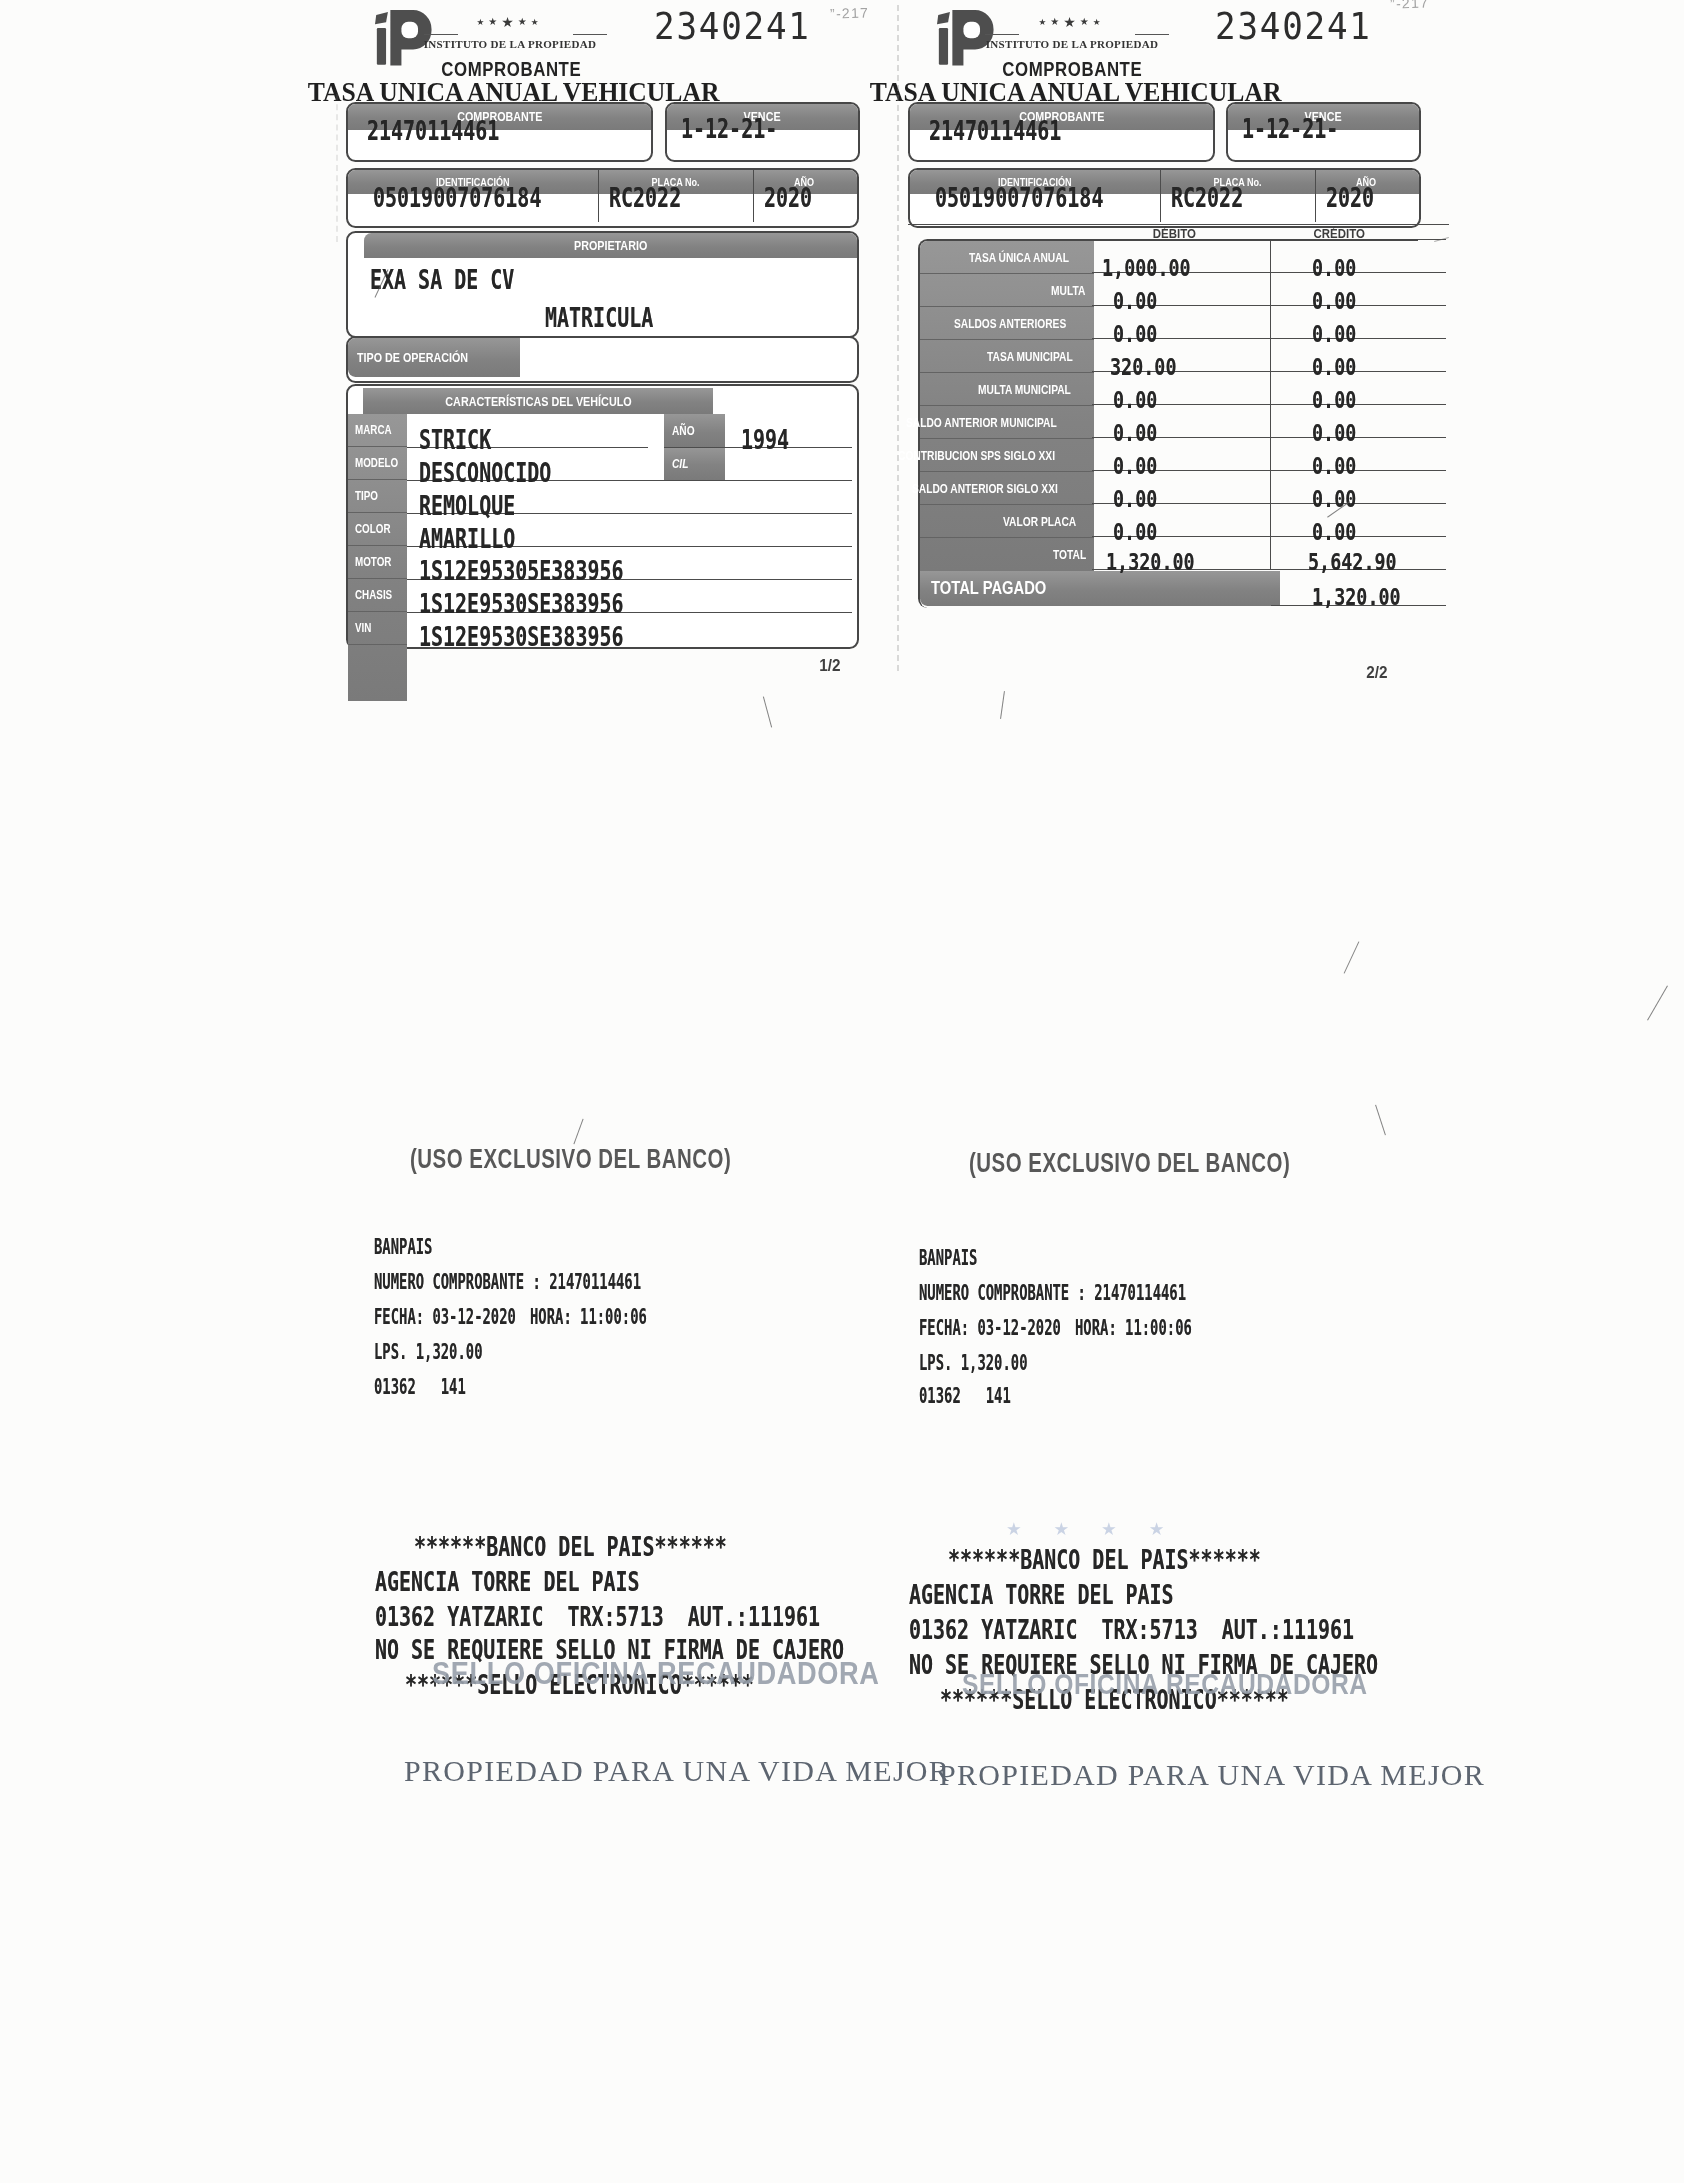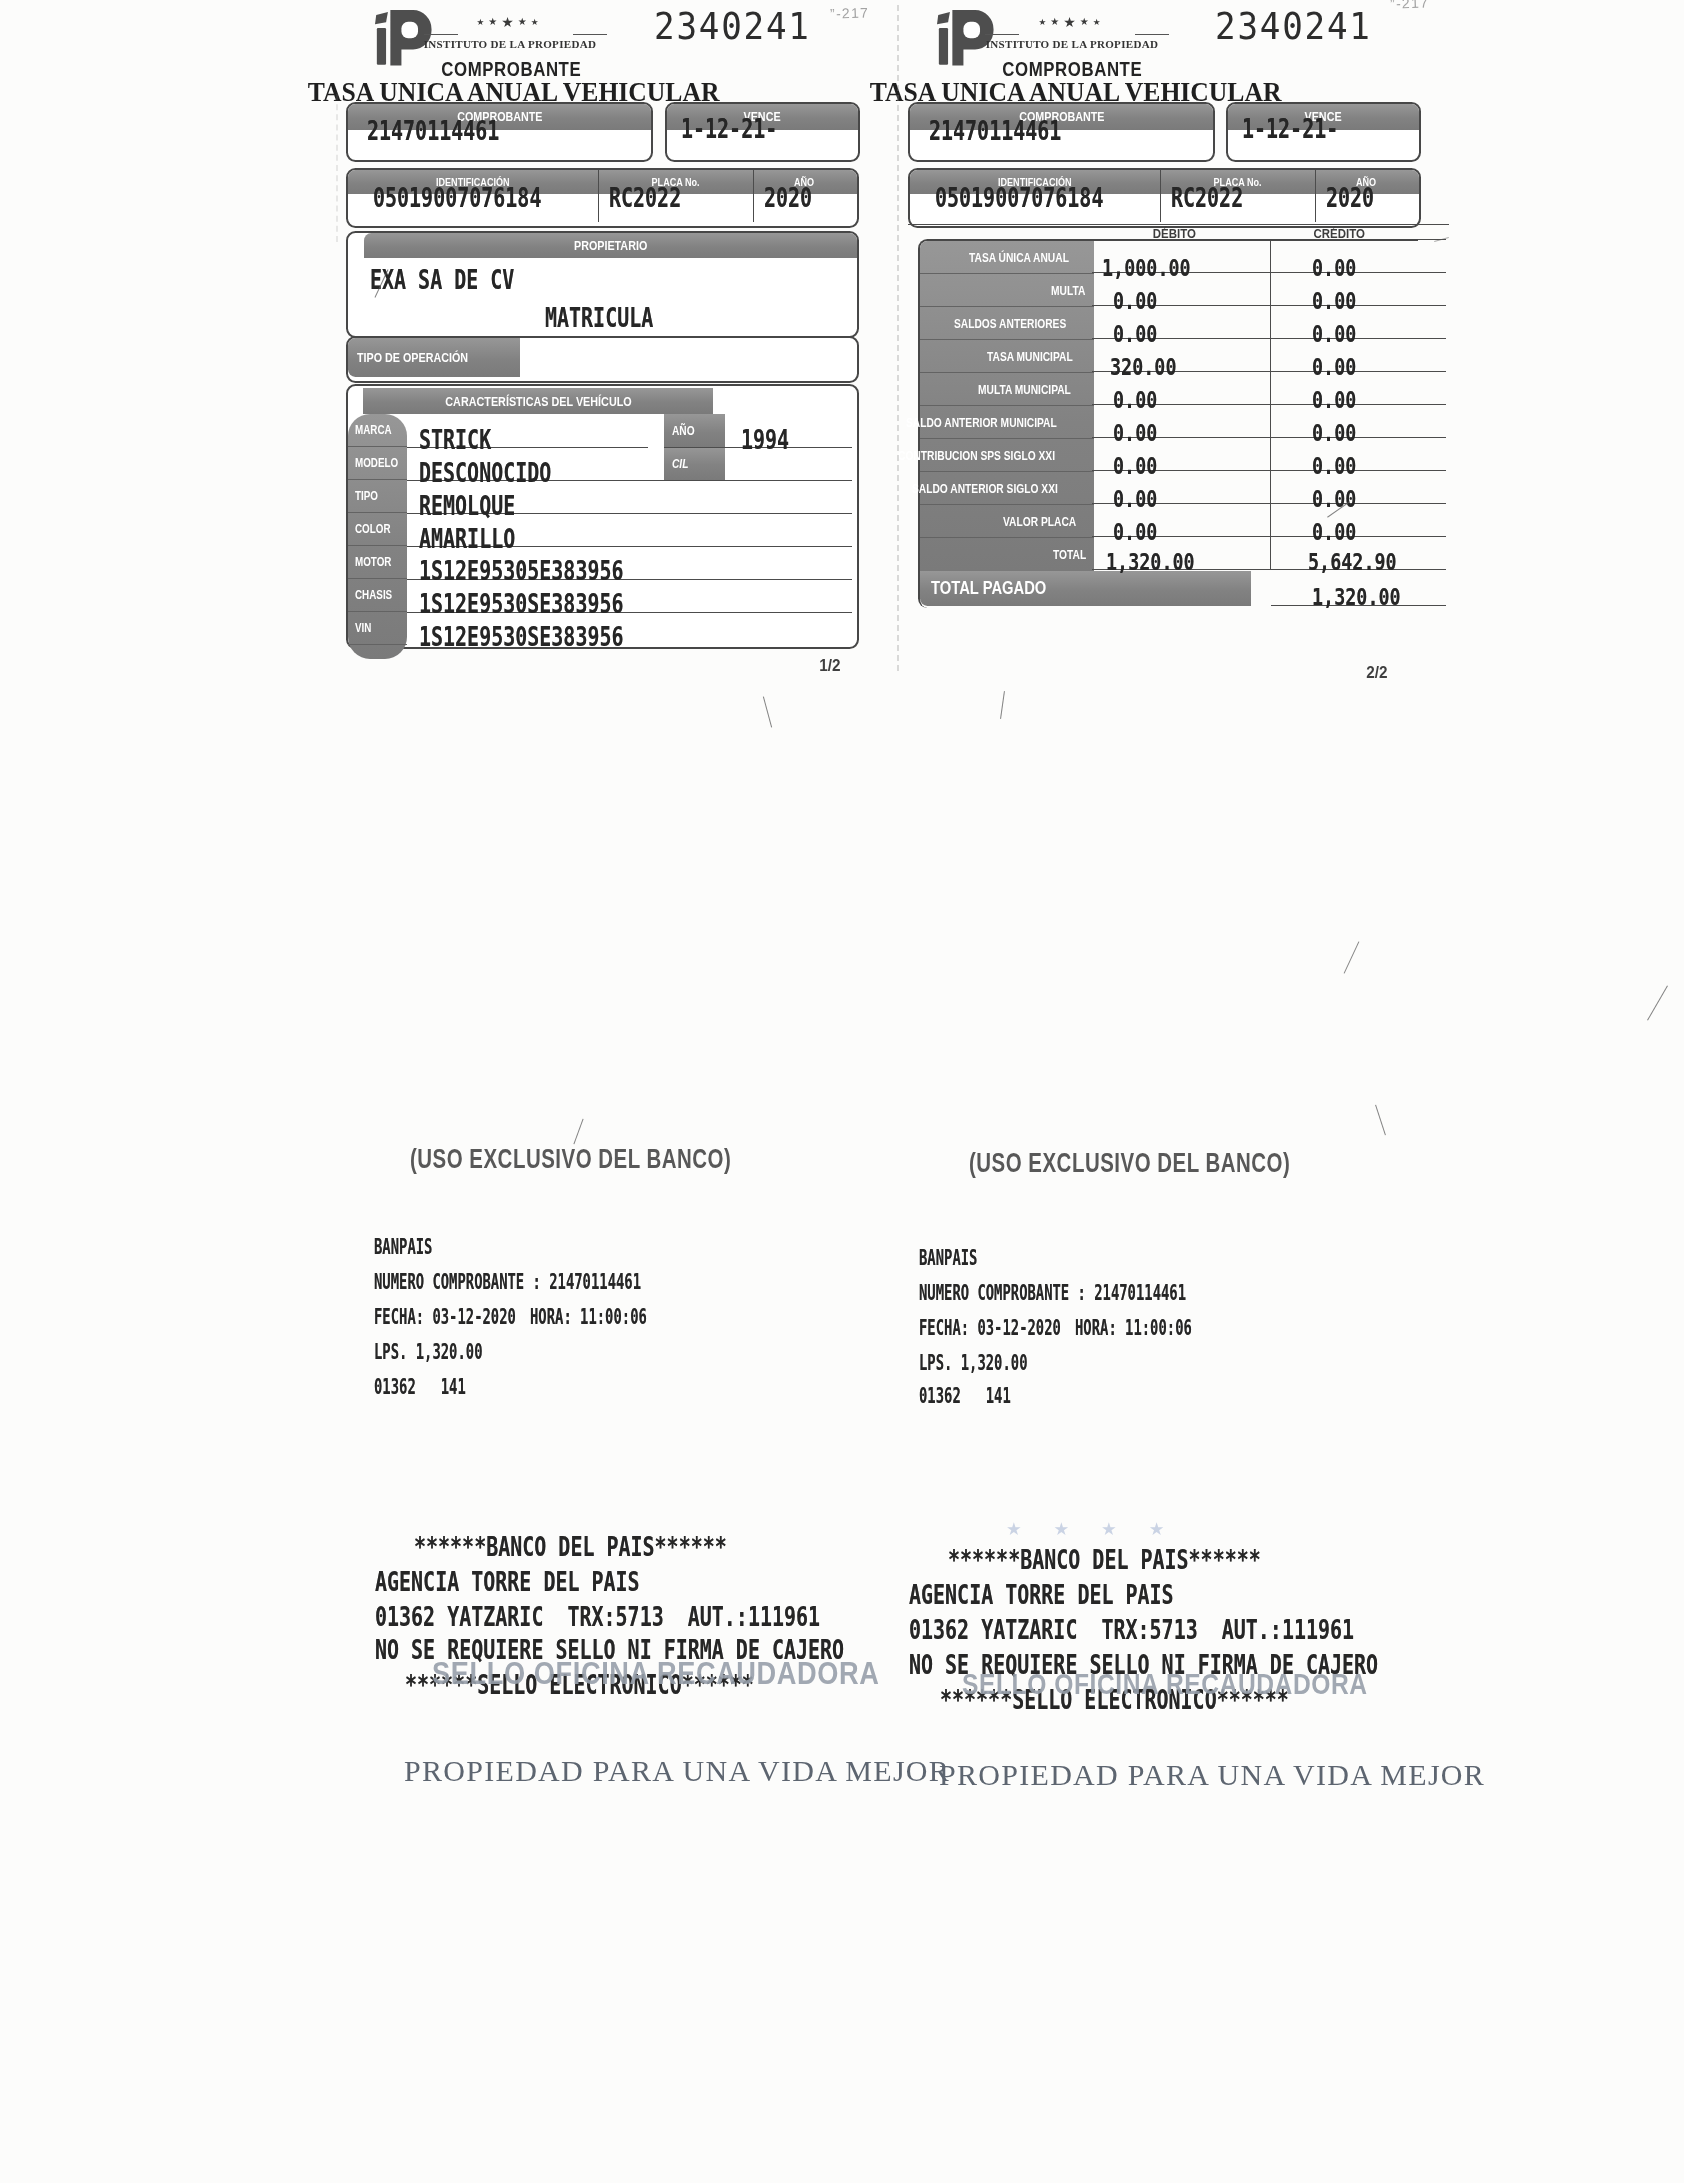--- a/index.html
+++ b/index.html
@@ -136,21 +136,21 @@
       <div class="gbar" style="position:absolute;left:0;top:0;width:172px;height:39px;border-radius:7.4px 0 0 7.4px;display:flex;align-items:center;padding-left:9.4px;box-sizing:border-box;">
         <span class="wlbl barlbl" style="transform-origin:left center;">TIPO DE OPERACIÓN</span>
       </div>
     </div>
 
     <div class="rbox" style="left:346px;top:384px;width:509px;height:261px;">
       <div class="gbar ctr" style="position:absolute;left:1.3px;top:2px;width:350px;height:26px;margin-left:14px;">
         <span class="wlbl" style="font-size:13.5px;transform:scaleX(.80);">CARACTERÍSTICAS DEL VEHÍCULO</span>
       </div>
 
-      <div class="gbar" style="position:absolute;left:0;top:28px;width:59px;height:245px;border-radius:22px;">
+      <div class="gbar" style="position:absolute;left:0;top:28px;width:59px;height:287px;">
         <div class="veh-label">
             <span>MARCA</span>
           </div>
         <div class="veh-label">
             <span>MODELO</span>
           </div>
         <div class="veh-label">
             <span>TIPO</span>
           </div>
         <div class="veh-label">
@@ -317,21 +317,21 @@
             <span>SALDO ANTERIOR SIGLO XXI</span>
           </div>
         <div class="tbl-label">
             <span>VALOR PLACA</span>
           </div>
         <div class="tbl-label" style="border-bottom:none;">
             <span>TOTAL</span>
           </div>
       </div>
 
-      <div class="gbar" style="position:absolute;left:0;top:330px;width:331px;height:35px;border-radius:0 0 0 7.4px;display:flex;align-items:center;padding-left:10.8px;box-sizing:border-box;">
+      <div class="gbar" style="position:absolute;left:0;top:330px;width:360px;height:35px;border-radius:0 0 0 7.4px;display:flex;align-items:center;padding-left:10.8px;box-sizing:border-box;">
         <span class="wlbl" style="font-size:18px;transform:scaleX(.82);transform-origin:left center;">TOTAL PAGADO</span>
       </div>
     </div>
 
     <div class="rowline" style="left:1092px;top:272px;width:354px;"></div>
     <div class="rowline" style="left:1092px;top:305px;width:354px;"></div>
     <div class="rowline" style="left:1092px;top:338px;width:354px;"></div>
     <div class="rowline" style="left:1092px;top:371px;width:354px;"></div>
     <div class="rowline" style="left:1092px;top:404px;width:354px;"></div>
     <div class="rowline" style="left:1092px;top:437px;width:354px;"></div>

